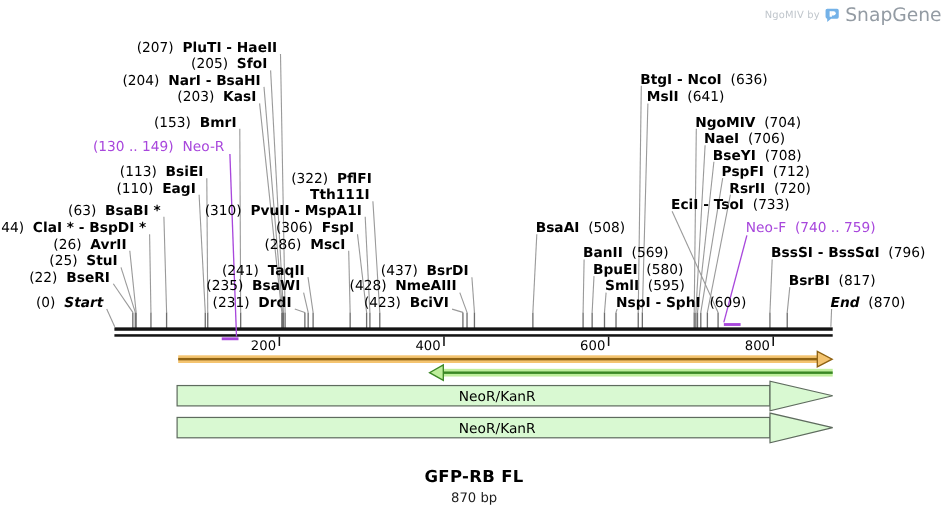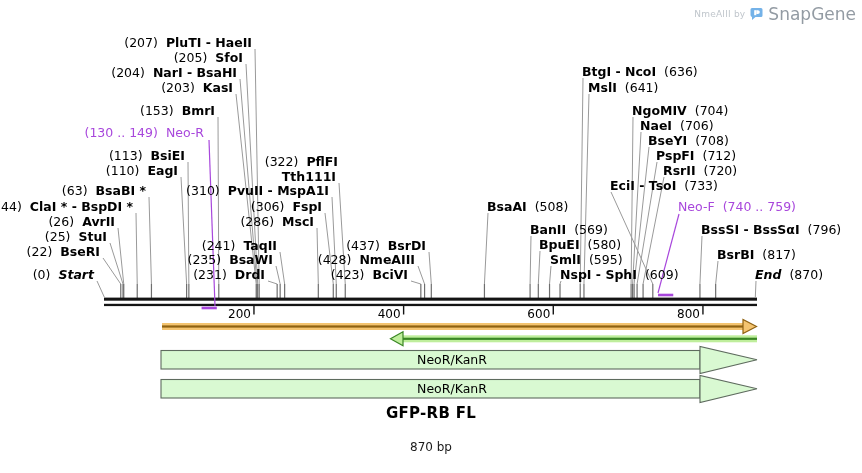--- a/index.html
+++ b/index.html
@@ -8,31 +8,31 @@
   #map-svg{position:absolute;left:0;top:0;}
   svg text{user-select:none;}
   .lbl{font-family:"DejaVu Sans", sans-serif;font-size:12.5px;fill:#000;}
   .nm{font-weight:bold;}
   .it{font-style:italic;font-weight:bold;}
   .ruler-num{font-family:"DejaVu Sans", sans-serif;font-size:12px;fill:#000;}
   .feat-label{font-family:"DejaVu Sans", sans-serif;font-size:12.5px;fill:#000;}
   #brandbar{position:absolute;top:4px;right:6px;display:flex;align-items:center;gap:5px;}
   #created-by{font-size:9px;color:#c0c6cc;letter-spacing:.2px;}
   #brand-name{font-size:17px;color:#939ba3;font-weight:500;}
-  #footer{position:absolute;left:0;top:404px;width:862px;text-align:center;}
+  #footer{position:absolute;left:0;top:424px;width:862px;text-align:center;}
   #doc-title{font-size:15px;font-weight:bold;color:#000;letter-spacing:.3px;}
-  #doc-sub{font-size:12px;color:#1a1a1a;margin-top:18px;}
+  #doc-sub{font-size:12px;color:#1a1a1a;margin-top:3px;}
 </style>
 </head>
 <body>
 
 <div id="canvas">
 
   <div id="brandbar">
-    <span id="created-by">NmeAIII by</span>
+    <span id="created-by">NgoMIV by</span>
     <svg width="13" height="14" viewBox="0 0 13 14">
       <path d="M2 1 h9 a1.5 1.5 0 0 1 1.5 1.5 v6 a1.5 1.5 0 0 1 -1.5 1.5 h-5.5 l-3.5 3 v-3 a2 2 0 0 1 -1.5 -2 v-5.5 A1.5 1.5 0 0 1 2 1 z" fill="#74b2e8"></path>
       <rect x="4.2" y="3.2" width="2.1" height="5" fill="#ffffff"></rect>
       <path d="M6.3 3.2 h1.6 a1.9 1.9 0 0 1 0 3.8 h-1.6 z" fill="#ffffff"></path>
     </svg>
     <span id="brand-name">SnapGene</span>
   </div>
 
   <svg id="map-svg" width="862" height="473">
       <line x1="255" y1="49" x2="259.1981" y2="284" stroke="#9a9a9a" stroke-width="1"></line>

